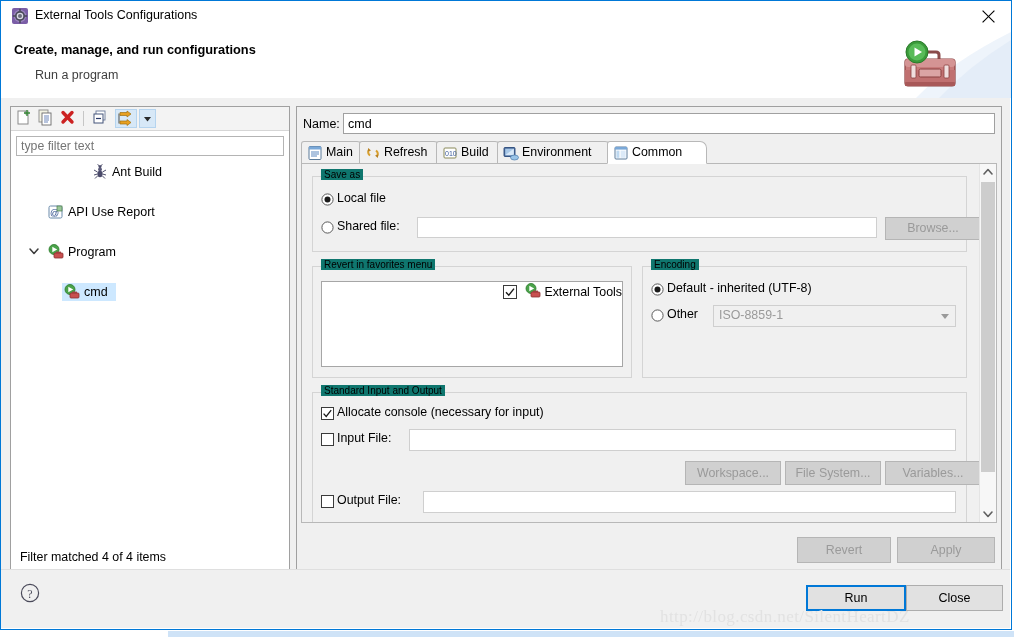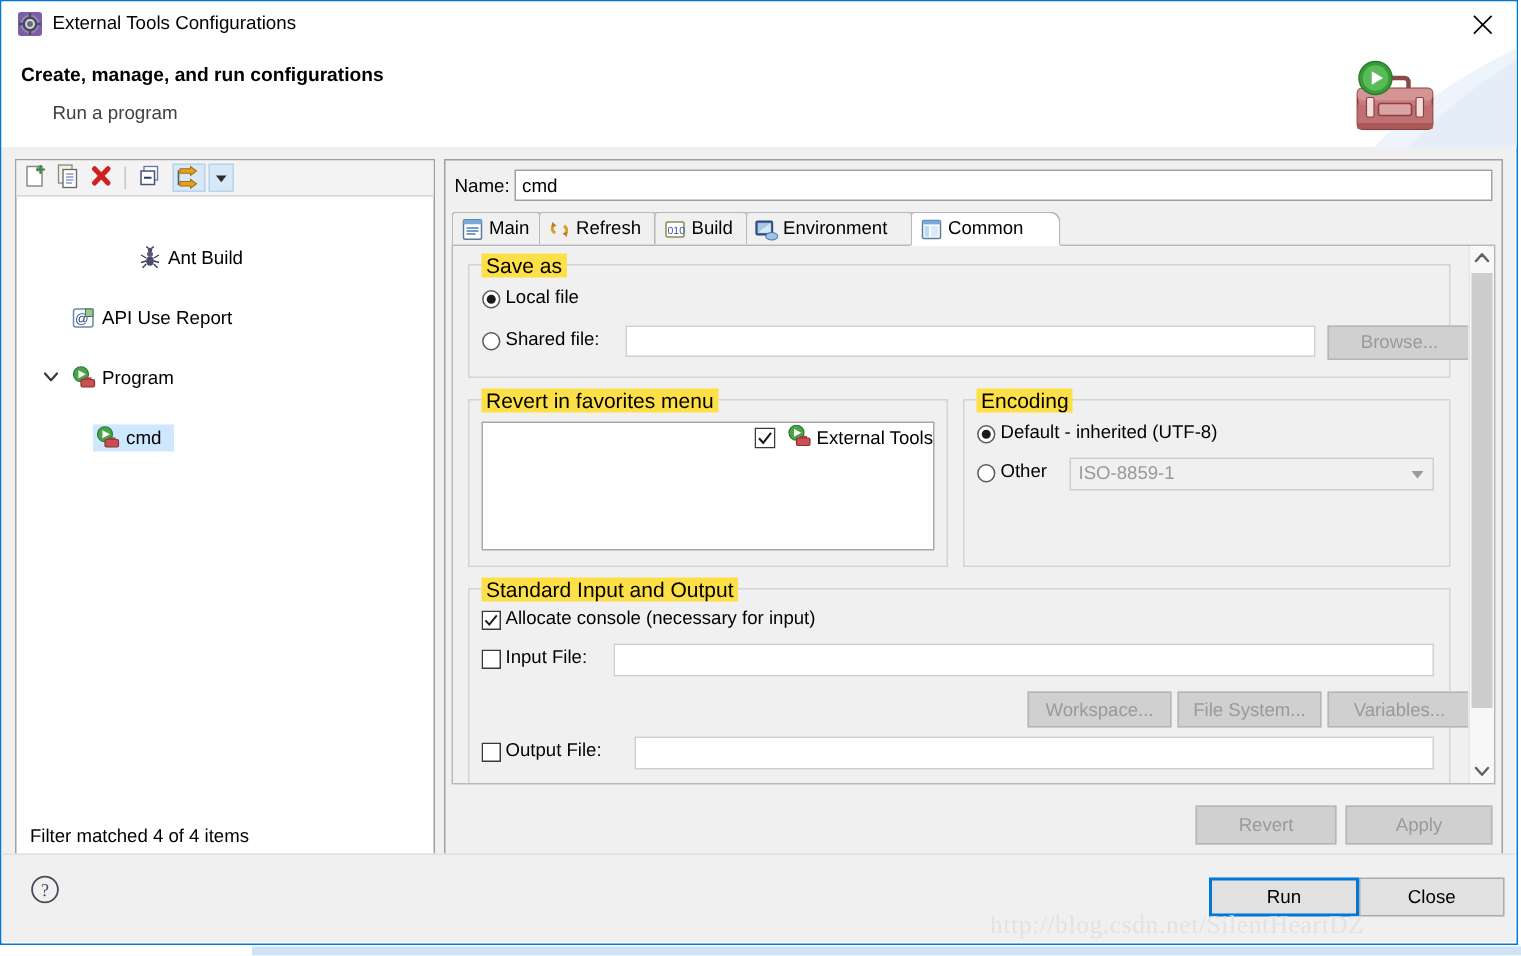--- a/index.html
+++ b/index.html
@@ -208,23 +208,23 @@
   }
 
   
   .group {
     position: absolute;
     border: 1px solid #d4d4d4;
     box-sizing: border-box;
   }
   .group > .g-title {
     position: absolute; top: -8px; left: 8px;
-    background: #fde047;
+    background: #0f766e;
     padding: 0 3px;
-    font-size: 14px;
+    font-size: 10px;
     color: #000;
     text-align: center;
   }
 
   
   .radio, .check {
     position: absolute;
     cursor: default;
     white-space: nowrap;
   }
@@ -466,20 +466,21 @@
             </g>
           </svg>
         </div>
         <div class="tb-btn active" style="left:128px;width:17px;">
           <svg width="15" height="17" viewBox="0 0 15 17">
             <path d="M4,7 L11,7 L7.5,11.5 Z" fill="#2a2a2a"></path>
           </svg>
         </div>
       </div>
 
+      <input id="filter-input" value="" placeholder="type filter text" style="">
 
       <div id="tree">
 
         <div class="tree-row" style="top:0px;margin-left:44px;">
           <span class="t-icon" style="left:36px;">
             <svg width="16" height="16" viewBox="0 0 16 16">
               <ellipse cx="8" cy="10" rx="2.6" ry="3.2" fill="#4a4a6a"></ellipse>
               <ellipse cx="8" cy="5.4" rx="2" ry="1.8" fill="#5a5a7a"></ellipse>
               <circle cx="8" cy="2.6" r="1.5" fill="#4a4a6a"></circle>
               <g stroke="#3a3a5a" stroke-width="0.9">

